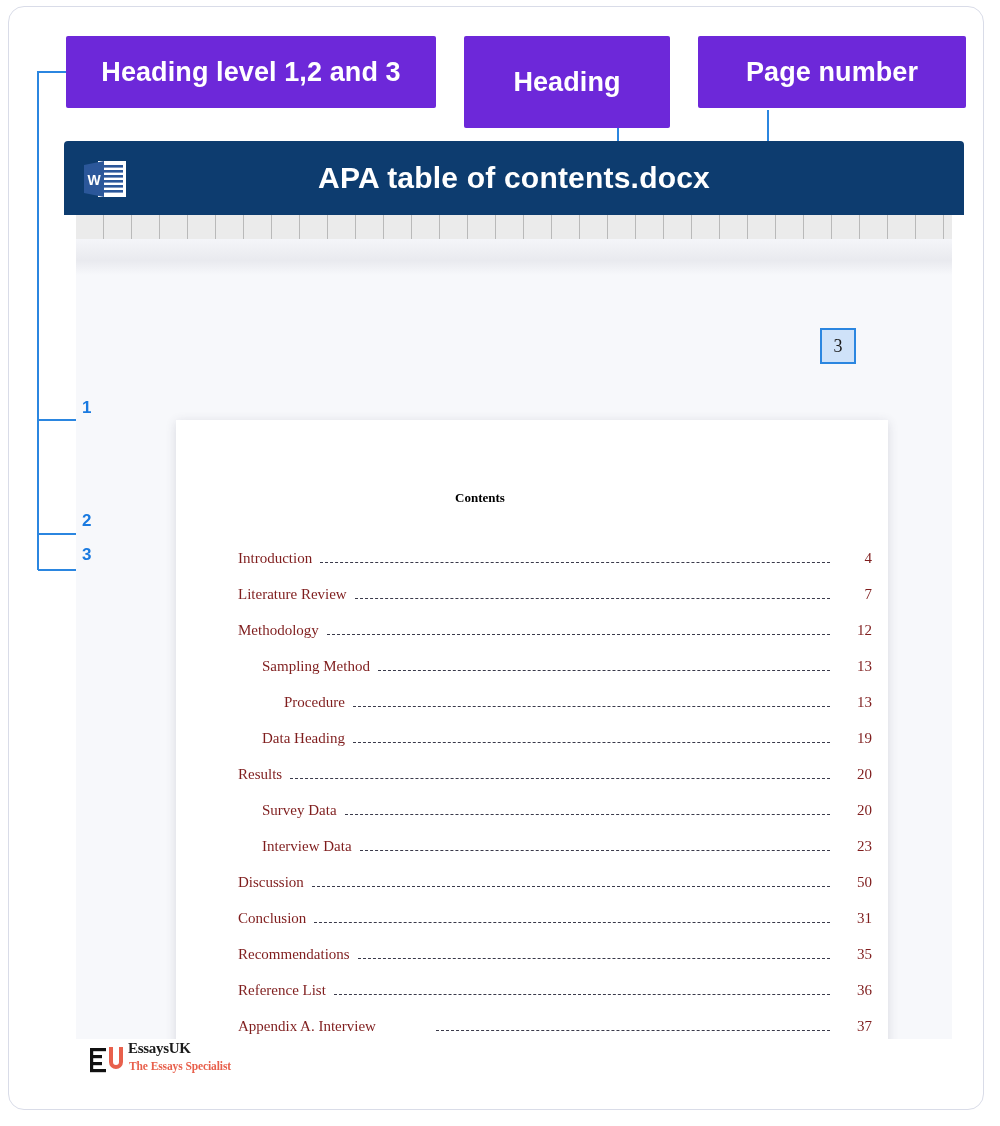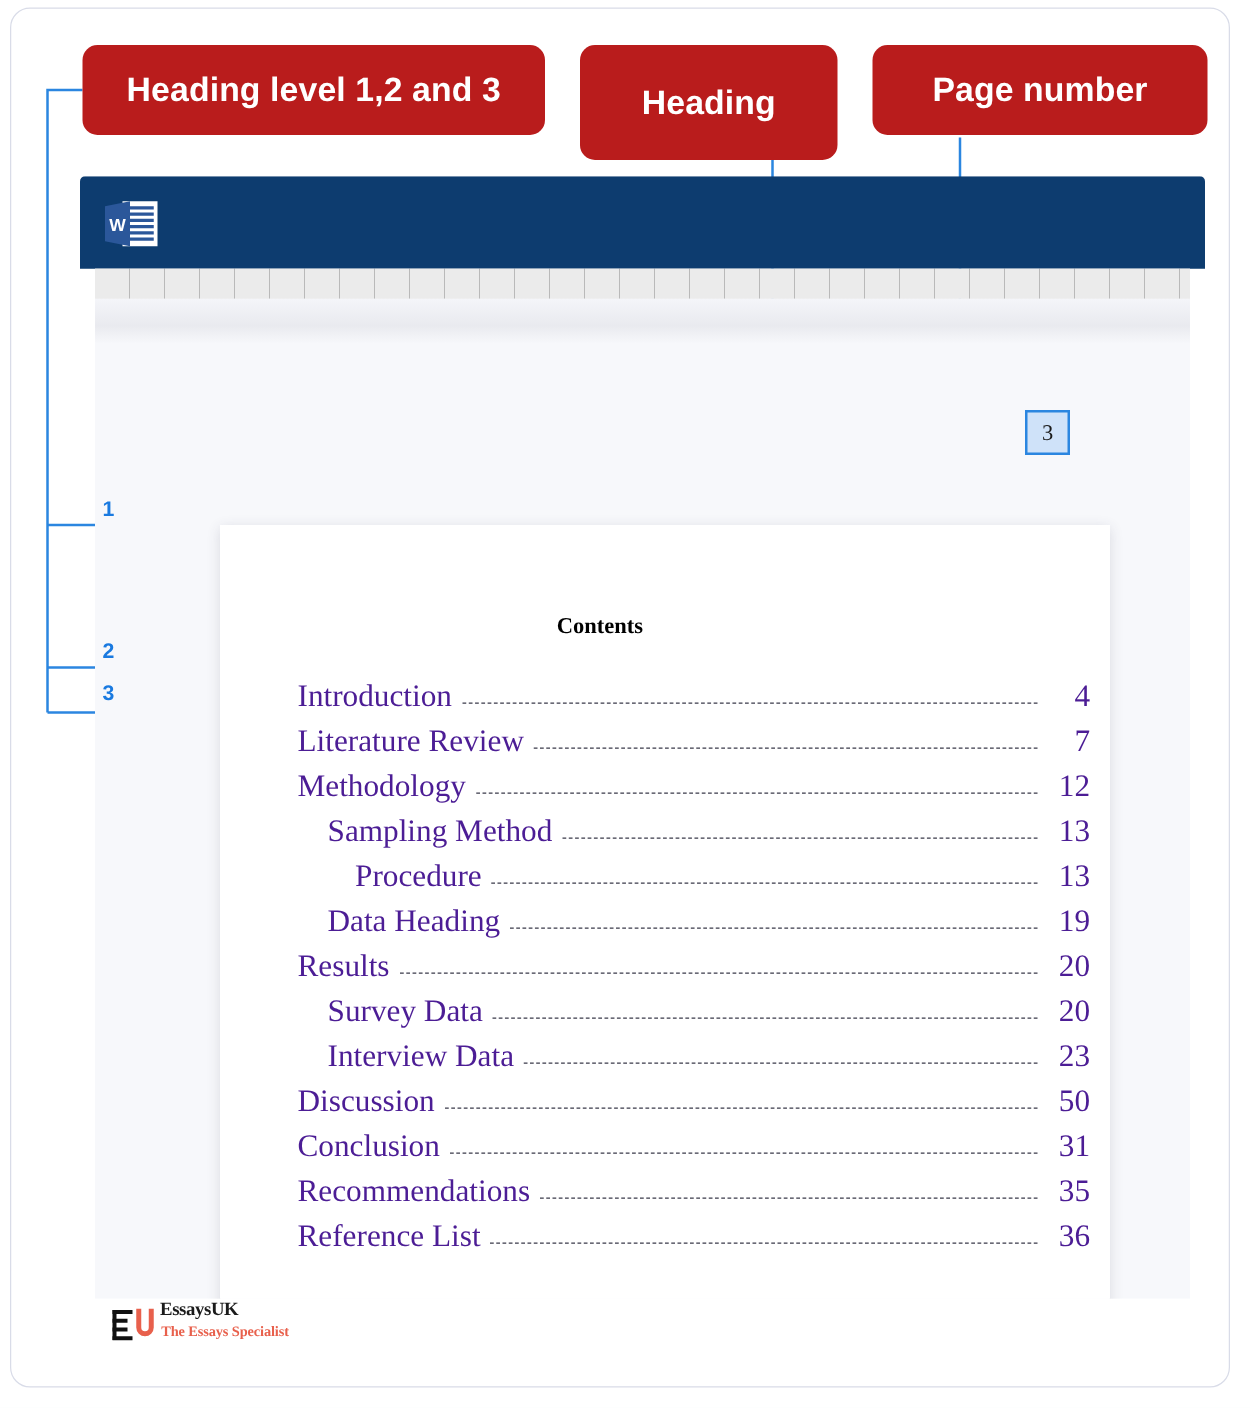--- a/index.html
+++ b/index.html
@@ -19,22 +19,22 @@
     width:976px;height:1104px;
     border:1px solid #d9dce8;
     border-radius:16px;
     background:#ffffff;
     box-sizing:border-box;
   }
 
   
   .badge{
     position:absolute;
-    background:#b91c1c;
-    border-radius:12px;
+    background:#6d28d9;
+    border-radius:2px;
     color:#ffffff;
     font-weight:bold;
     display:flex;align-items:center;justify-content:center;
     letter-spacing:.1px;
     line-height:1;
     white-space:nowrap;
   }
   .badge-1{left:66px;top:36px;width:370px;height:72px;font-size:27px;}
   .badge-2{left:464px;top:36px;width:206px;height:92px;font-size:27px;}
   .badge-3{left:698px;top:36px;width:268px;height:72px;font-size:27px;text-align:right;}
@@ -86,32 +86,32 @@
     width:712px;height:766px;
     background:#ffffff;
     box-shadow:0 2px 10px rgba(60,60,90,.16);
   }
 
   
   .contents-head{
     position:absolute;left:0;top:70px;width:608px;
     text-align:center;
     font-family:"Liberation Serif",serif;
-    font-weight:bold;font-size:18px;color:#000;
+    font-weight:bold;font-size:13px;color:#000;
   }
 
   .toc{
     position:absolute;left:0;top:120px;width:712px;
   }
   .toc-row{
     position:relative;
     height:36px;
     display:flex;align-items:center;
     font-family:"Liberation Serif",serif;
-    font-size:25px;color:#4c1d95;
+    font-size:15px;color:#7f1d1d;
   }
   .toc-label{white-space:nowrap;}
   .toc-leader{
     flex:1 1 auto;
     height:1px;
     margin:0 8px;
     position:relative;
     top:4px;
     border-bottom:1px dashed #3a3a4a;
   }
@@ -211,20 +211,23 @@
         <rect x="19" y="11" width="22" height="2.6"></rect>
         <rect x="19" y="16" width="22" height="2.6"></rect>
         <rect x="19" y="21" width="22" height="2.6"></rect>
         <rect x="19" y="26" width="22" height="2.6"></rect>
         <rect x="19" y="31" width="22" height="2.6"></rect>
       </g>
       <path d="M2 6 L22 2 L22 38 L2 34 Z" fill="#2b579a"></path>
       <text x="12" y="26" text-anchor="middle" fill="#ffffff" font-family="Liberation Sans, sans-serif" font-size="14" font-weight="bold">W</text>
     </svg>
 
+    <div class="doc-title">
+      <span>APA table of contents.docx</span>
+    </div>
 
     <div class="canvas-bg"></div>
     <div class="ruler"></div>
     <div class="canvas-bg-top"></div>
 
     <div class="paper">
       <div class="contents-head">Contents</div>
       <div class="toc" id="toc-list">
           <div class="toc-row lv1">
             <span class="toc-label">Introduction</span>
@@ -283,20 +286,25 @@
           </div>
           <div class="toc-row lv1">
             <span class="toc-label">Recommendations</span>
             <span class="toc-leader"></span>
             <span class="toc-page">35</span>
           </div>
           <div class="toc-row lv1">
             <span class="toc-label">Reference List</span>
             <span class="toc-leader"></span>
             <span class="toc-page">36</span>
+          </div>
+          <div class="toc-row lv1">
+            <span class="toc-label">Appendix A. Interview</span>
+            <span class="toc-leader" style="margin-left: 60px;"></span>
+            <span class="toc-page">37</span>
           </div>
         </div>
     </div>
   </div>
 
   <div class="num num-1">1</div>
   <div class="num num-2">2</div>
   <div class="num num-3">3</div>
 
   <div class="pagecallout">

